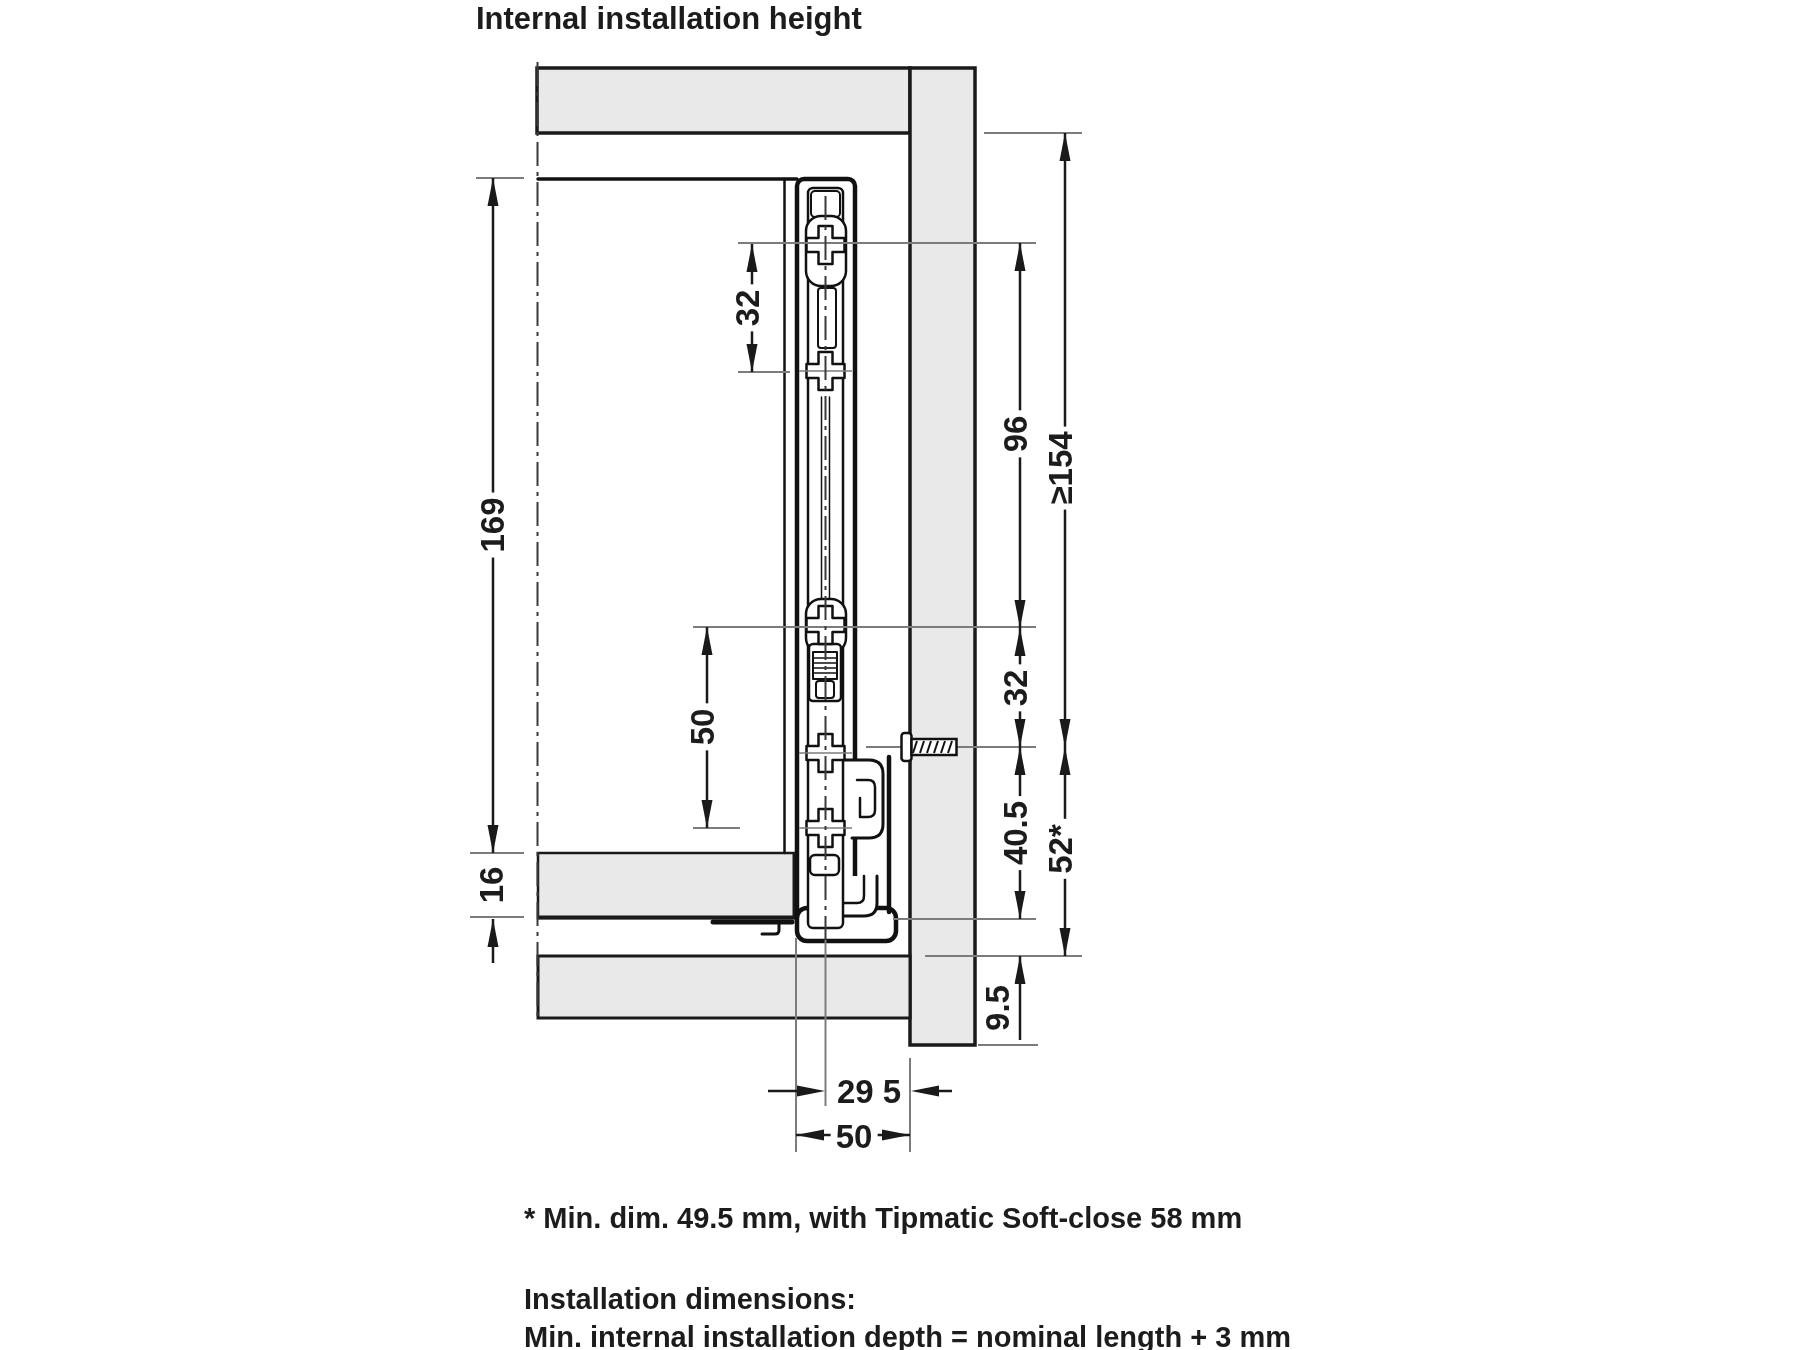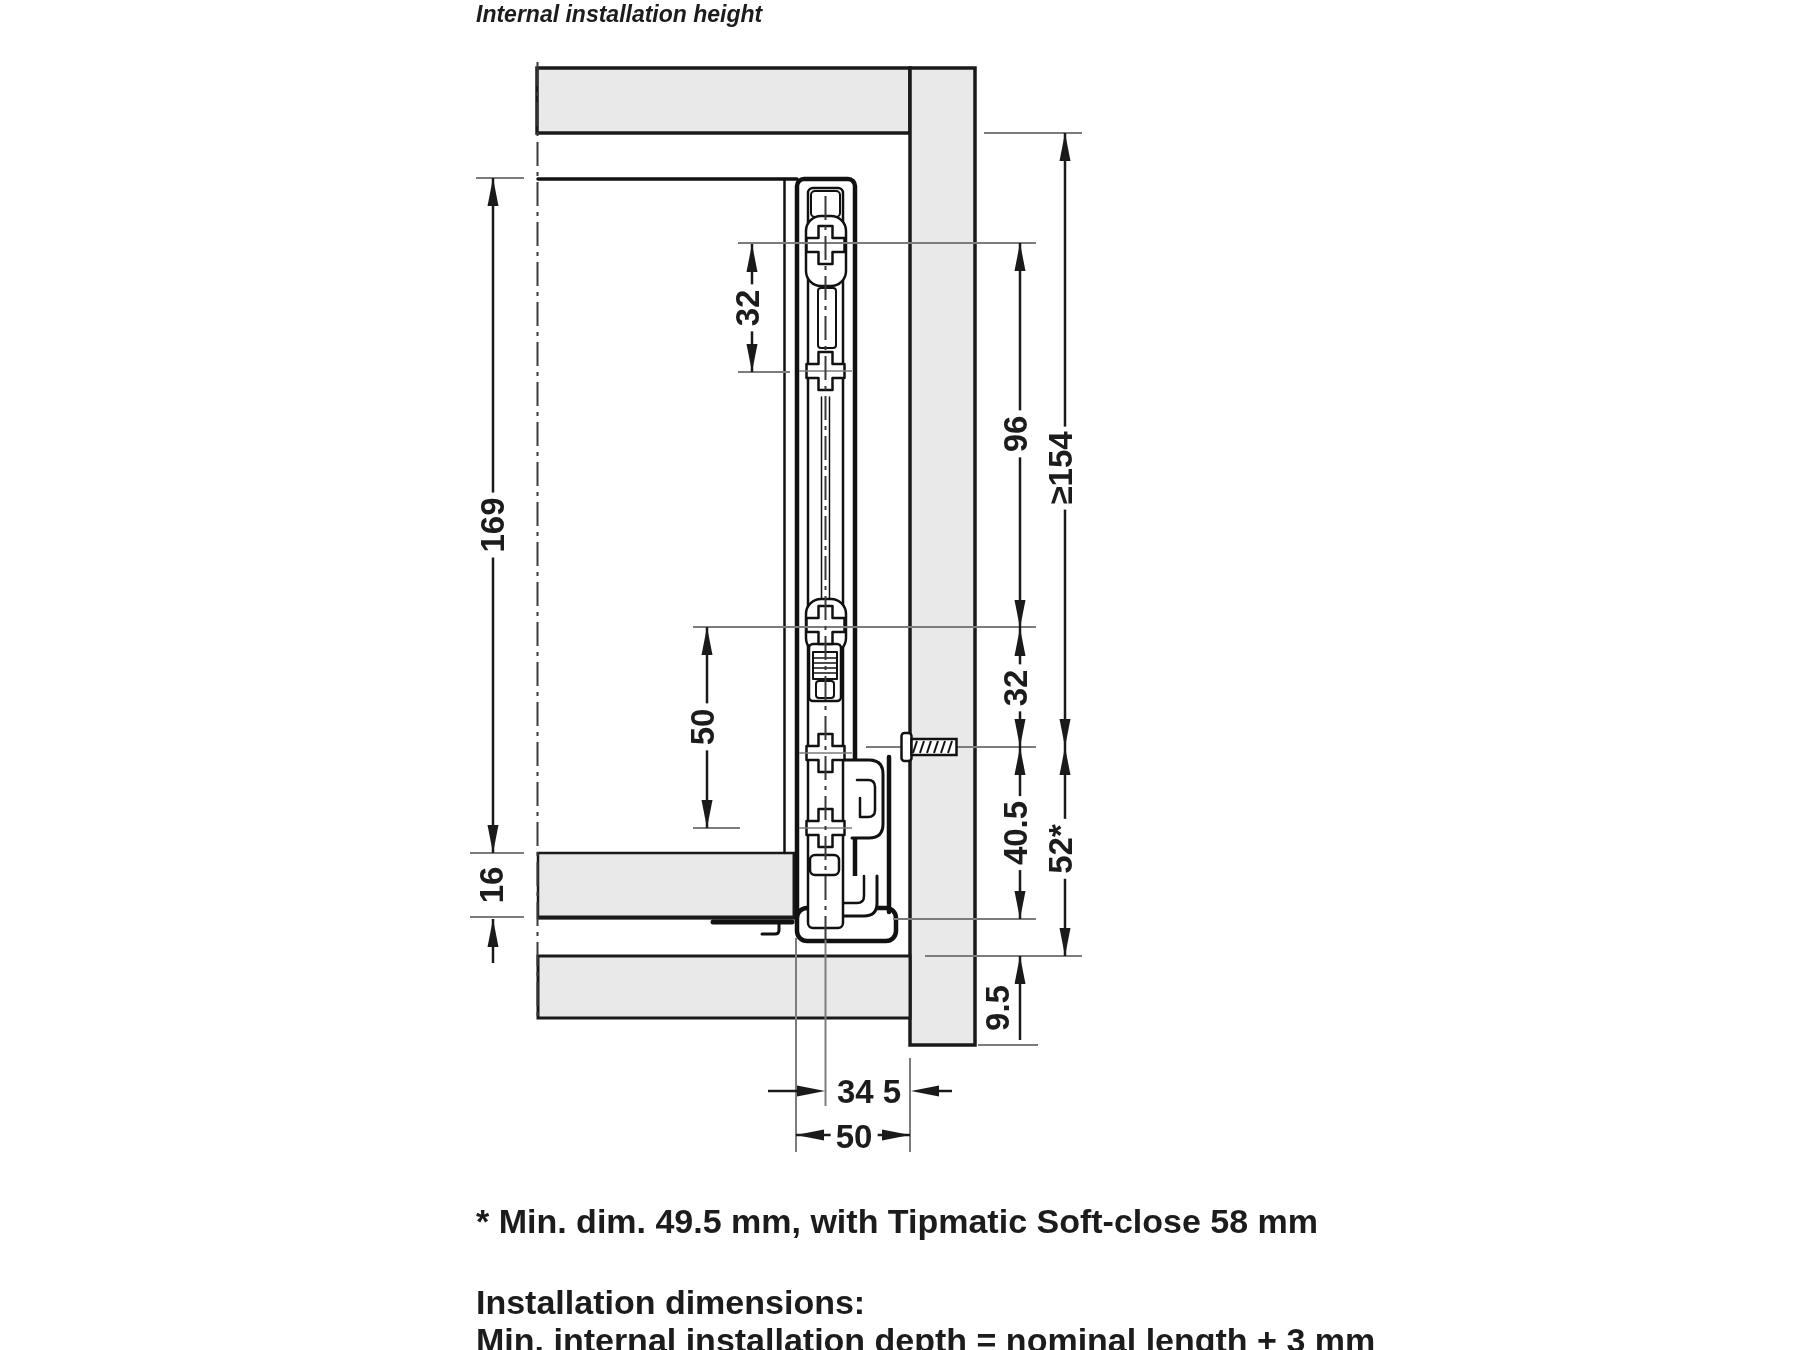--- a/index.html
+++ b/index.html
@@ -8,22 +8,22 @@
     --ext:#7c7c7c;
     --text:#1c1c1c;
   }
   html,body{margin:0;padding:0;background:#fff;}
   body{width:1800px;height:1350px;position:relative;font-family:"Liberation Sans",sans-serif;color:var(--text);overflow:hidden;}
   #stage{position:absolute;inset:0;}
   svg{position:absolute;left:0;top:0;}
   .lbl{position:absolute;transform:translate(-50%,-50%);font-weight:bold;font-size:33px;line-height:1;background:#fff;padding:1px 5px;white-space:nowrap;}
   .lbl.rot{transform:translate(-50%,-50%) rotate(-90deg);}
   .txt{position:absolute;font-weight:bold;white-space:nowrap;}
-  .title{font-size:23px;font-style:italic;}
-  .foot{font-size:34px;}
+  .title{font-size:31px;}
+  .foot{font-size:29px;margin-left:48px;}
 </style>
 </head>
 <body>
 
 <div id="stage">
 
 <svg width="1800" height="1350" viewBox="0 0 1800 1350">
 
   <g fill="#e9e9e9" stroke="#1a1a1a">
     <rect x="537" y="68" width="373" height="65" stroke-width="3.5"></rect>
@@ -168,19 +168,19 @@
   <div class="lbl rot" style="left:492px;top:525px;">169</div>
   <div class="lbl rot" style="left:491px;top:885px;">16</div>
   <div class="lbl rot" style="left:747px;top:308px;">32</div>
   <div class="lbl rot" style="left:702px;top:727px;">50</div>
   <div class="lbl rot" style="left:1015px;top:434px;">96</div>
   <div class="lbl rot" style="left:1060px;top:468px;">≥154</div>
   <div class="lbl rot" style="left:1015px;top:688px;">32</div>
   <div class="lbl rot" style="left:1015px;top:833px;">40.5</div>
   <div class="lbl rot" style="left:1060px;top:849px;">52*</div>
   <div class="lbl rot" style="left:997px;top:1008px;">9.5</div>
-  <div class="lbl" style="left:869px;top:1091px;">34 5</div>
+  <div class="lbl" style="left:869px;top:1091px;">29 5</div>
   <div class="lbl" style="left:854px;top:1136px;">50</div>
 
   <div class="txt foot" style="left:476px;top:1202px;">* Min. dim. 49.5 mm, with Tipmatic Soft-close 58 mm</div>
   <div class="txt foot" style="left:476px;top:1283px;">Installation dimensions:</div>
   <div class="txt foot" style="left:476px;top:1321px;">Min. internal installation depth = nominal length + 3 mm</div>
 </div>
 
 </body></html>

